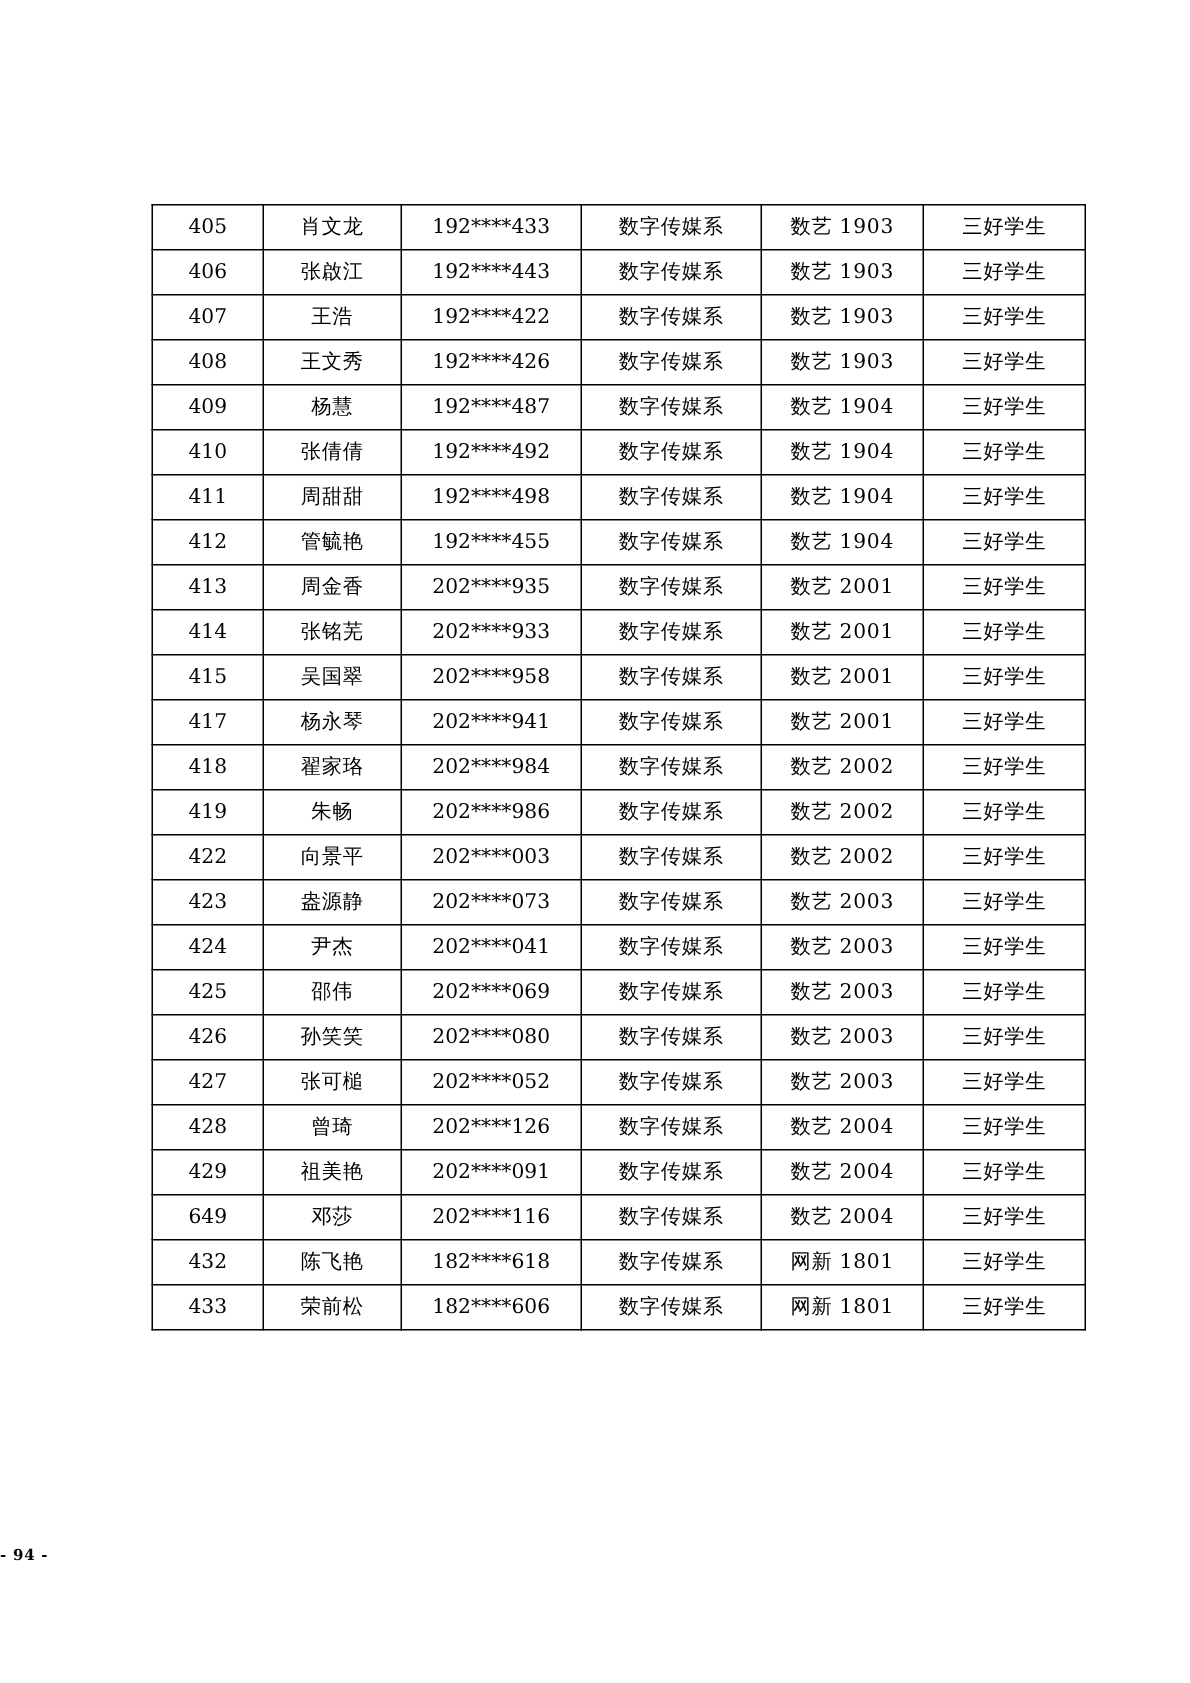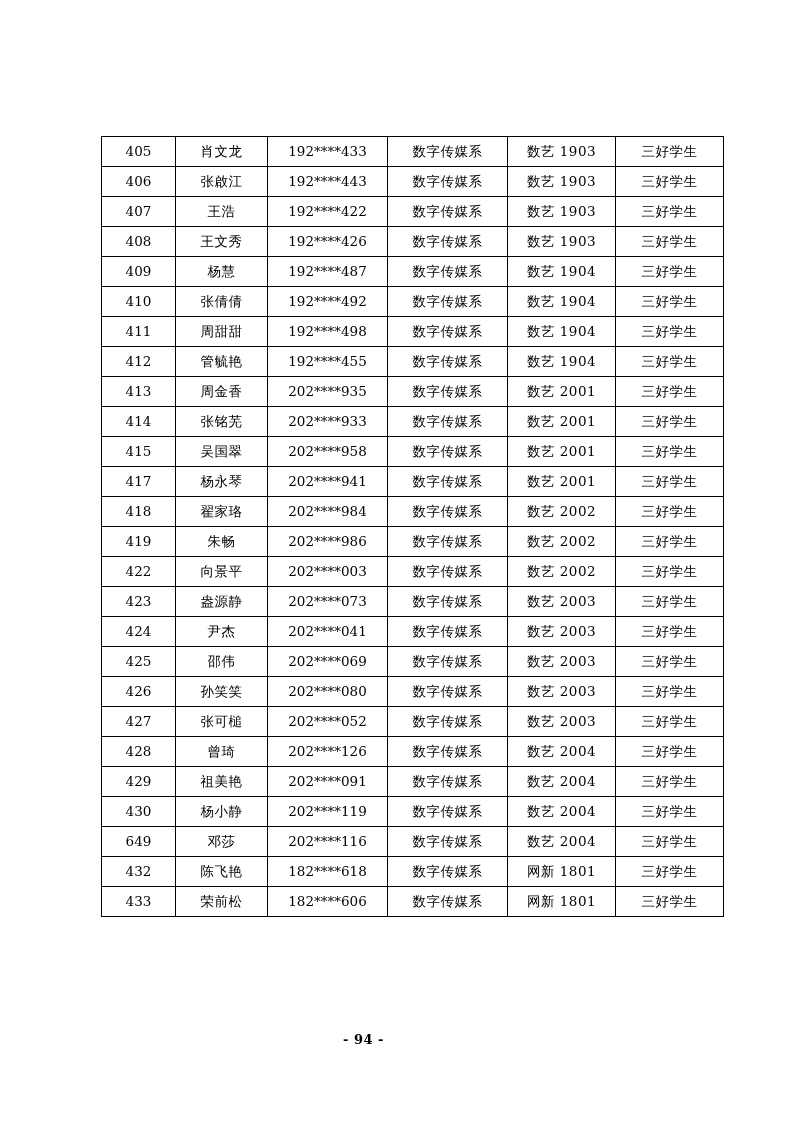--- a/index.html
+++ b/index.html
@@ -49,22 +49,22 @@
   td.c-id    { width: 115px; letter-spacing: 0px; }
   td.c-dept  { width: 115px; letter-spacing: 0.5px; margin-top: 36px; }
   td.c-class { width: 103px; letter-spacing: 0.5px; }
   td.c-award { width: 103px; letter-spacing: 0.5px; }
 
   .page-number {
     position: absolute;
     top: 1032px;
     left: 0;
     width: 727px;
-    text-align: center;
-    font-size: 13px;
+    text-align: left;
+    font-size: 10px;
     font-weight: bold;
     font-family: "DejaVu Serif", "Liberation Serif", serif;
     letter-spacing: 0.5px;
   }
 </style>
 </head>
 <body>
 
 <div class="page">
 
@@ -241,28 +241,20 @@
           </tr>
           <tr>
             <td class="c-index">429</td>
             <td class="c-name">祖美艳</td>
             <td class="c-id">202****091</td>
             <td class="c-dept">数字传媒系</td>
             <td class="c-class">数艺 2004</td>
             <td class="c-award">三好学生</td>
           </tr>
           <tr>
-            <td class="c-index">430</td>
-            <td class="c-name">杨小静</td>
-            <td class="c-id">202****119</td>
-            <td class="c-dept">数字传媒系</td>
-            <td class="c-class">数艺 2004</td>
-            <td class="c-award">三好学生</td>
-          </tr>
-          <tr>
             <td class="c-index">649</td>
             <td class="c-name">邓莎</td>
             <td class="c-id">202****116</td>
             <td class="c-dept">数字传媒系</td>
             <td class="c-class">数艺 2004</td>
             <td class="c-award">三好学生</td>
           </tr>
           <tr>
             <td class="c-index">432</td>
             <td class="c-name">陈飞艳</td>

